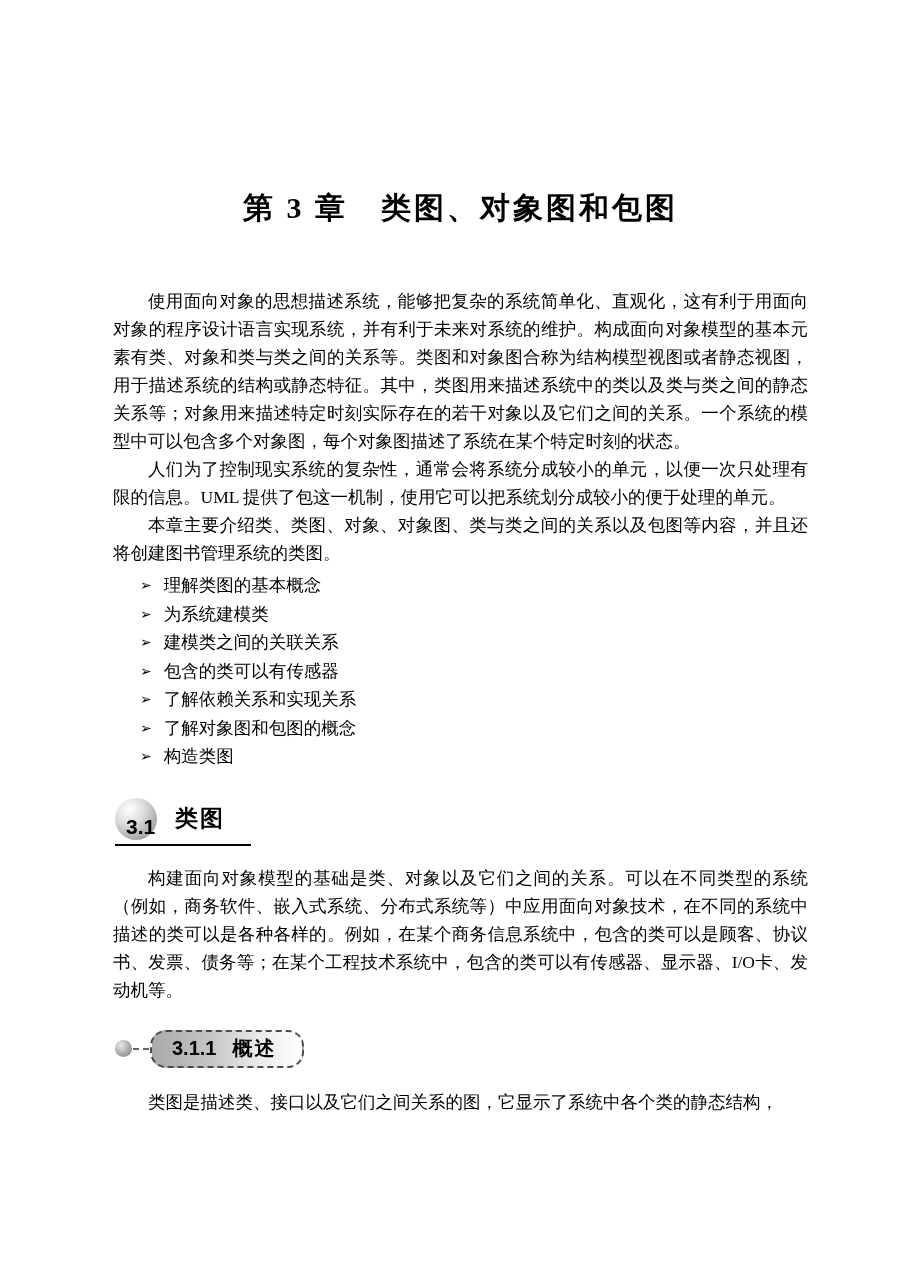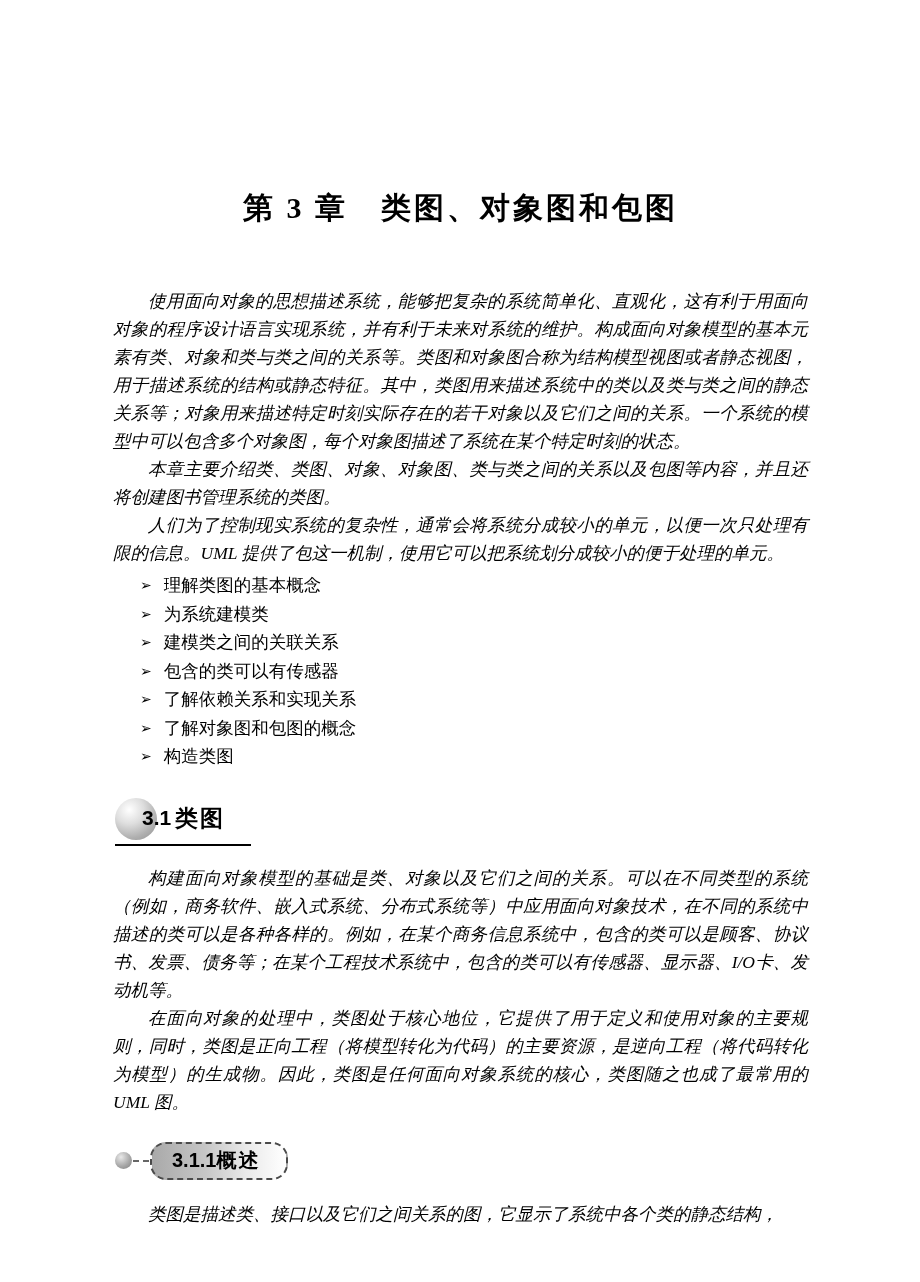--- a/index.html
+++ b/index.html
@@ -21,21 +21,20 @@
     font-size: 30px;
     font-weight: bold;
     letter-spacing: 3px;
     margin-bottom: 58px;
     white-space: nowrap;
   }
   p.body {
     font-size: 17.5px;
     line-height: 28px;
     text-align: justify;
-    font-style: italic;
   }
   .indent { text-indent: 2em; }
   .points-heading {
     font-size: 17.5px;
     line-height: 28px;
     font-weight: bold;
     text-indent: 2em;
     margin-top: 6px;
   }
   ul.points {
@@ -70,26 +69,25 @@
     width: 42px;
     height: 42px;
     border-radius: 50%;
     background: radial-gradient(circle at 34% 28%, #ffffff 0%, #dedede 35%, #b0b0b0 68%, #8d8d8d 100%);
     vertical-align: middle;
     position: relative;
   }
   .section-ball .ball-num {
     position: absolute;
     left: 11px;
-    top: 8px;
+    top: 17px;
     font-size: 21px;
     font-weight: bold;
     font-family: "Liberation Sans", sans-serif;
     color: #000;
-    margin-left: 16px;
   }
   .section-title {
     display: inline-block;
     vertical-align: middle;
     font-size: 23px;
     font-weight: bold;
     margin-left: 14px;
     letter-spacing: 2px;
   }
   .after-section { margin-top: 18px; }
@@ -110,21 +108,21 @@
   }
   .dash-connector {
     width: 16px;
     border-top: 2px dashed #666;
     margin: 0 1px;
     flex: 0 0 auto;
   }
   .dashed-box {
     display: flex;
     align-items: center;
-    gap: 0;
+    gap: 16px;
     border: 2px dashed #4a4a4a;
     border-radius: 16px;
     padding: 3px 26px 4px 20px;
     background: linear-gradient(90deg, #a9a9a9 0%, #c6c6c6 40%, #e9e9e9 70%, #ffffff 100%);
   }
   .sub-num {
     font-size: 20px;
     font-weight: bold;
     font-family: "Liberation Sans", sans-serif;
   }
@@ -135,22 +133,22 @@
   }
 </style>
 </head>
 <body>
 
 <div class="page">
 
   <h1 class="chapter-title">第 3 章　类图、对象图和包图</h1>
 
   <p class="body indent">使用面向对象的思想描述系统，能够把复杂的系统简单化、直观化，这有利于用面向对象的程序设计语言实现系统，并有利于未来对系统的维护。构成面向对象模型的基本元素有类、对象和类与类之间的关系等。类图和对象图合称为结构模型视图或者静态视图，用于描述系统的结构或静态特征。其中，类图用来描述系统中的类以及类与类之间的静态关系等；对象用来描述特定时刻实际存在的若干对象以及它们之间的关系。一个系统的模型中可以包含多个对象图，每个对象图描述了系统在某个特定时刻的状态。</p>
+  <p class="body indent">人们为了控制现实系统的复杂性，通常会将系统分成较小的单元，以便一次只处理有限的信息。UML 提供了包这一机制，使用它可以把系统划分成较小的便于处理的单元。</p>
   <p class="body indent">本章主要介绍类、类图、对象、对象图、类与类之间的关系以及包图等内容，并且还将创建图书管理系统的类图。</p>
-  <p class="body indent">人们为了控制现实系统的复杂性，通常会将系统分成较小的单元，以便一次只处理有限的信息。UML 提供了包这一机制，使用它可以把系统划分成较小的便于处理的单元。</p>
 
 
   <ul class="points">
     <li>
       <span class="arrow-bullet">➢</span>
       <span>理解类图的基本概念</span>
     </li>
     <li>
       <span class="arrow-bullet">➢</span>
       <span>为系统建模类</span>
@@ -178,21 +176,20 @@
   </ul>
 
   <div class="section-heading">
     <span class="section-ball">
       <span class="ball-num">3.1</span>
     </span>
     <span class="section-title">类图</span>
   </div>
 
   <p class="body indent after-section">构建面向对象模型的基础是类、对象以及它们之间的关系。可以在不同类型的系统（例如，商务软件、嵌入式系统、分布式系统等）中应用面向对象技术，在不同的系统中描述的类可以是各种各样的。例如，在某个商务信息系统中，包含的类可以是顾客、协议书、发票、债务等；在某个工程技术系统中，包含的类可以有传感器、显示器、I/O卡、发动机等。</p>
-  <p class="body indent">在面向对象的处理中，类图处于核心地位，它提供了用于定义和使用对象的主要规则，同时，类图是正向工程（将模型转化为代码）的主要资源，是逆向工程（将代码转化为模型）的生成物。因此，类图是任何面向对象系统的核心，类图随之也成了最常用的 UML 图。</p>
 
   <div class="subsection-heading">
     <span class="dot-ball"></span>
     <span class="dash-connector"></span>
     <span class="dashed-box">
       <span class="sub-num">3.1.1</span>
       <span class="sub-title">概述</span>
     </span>
   </div>
 

